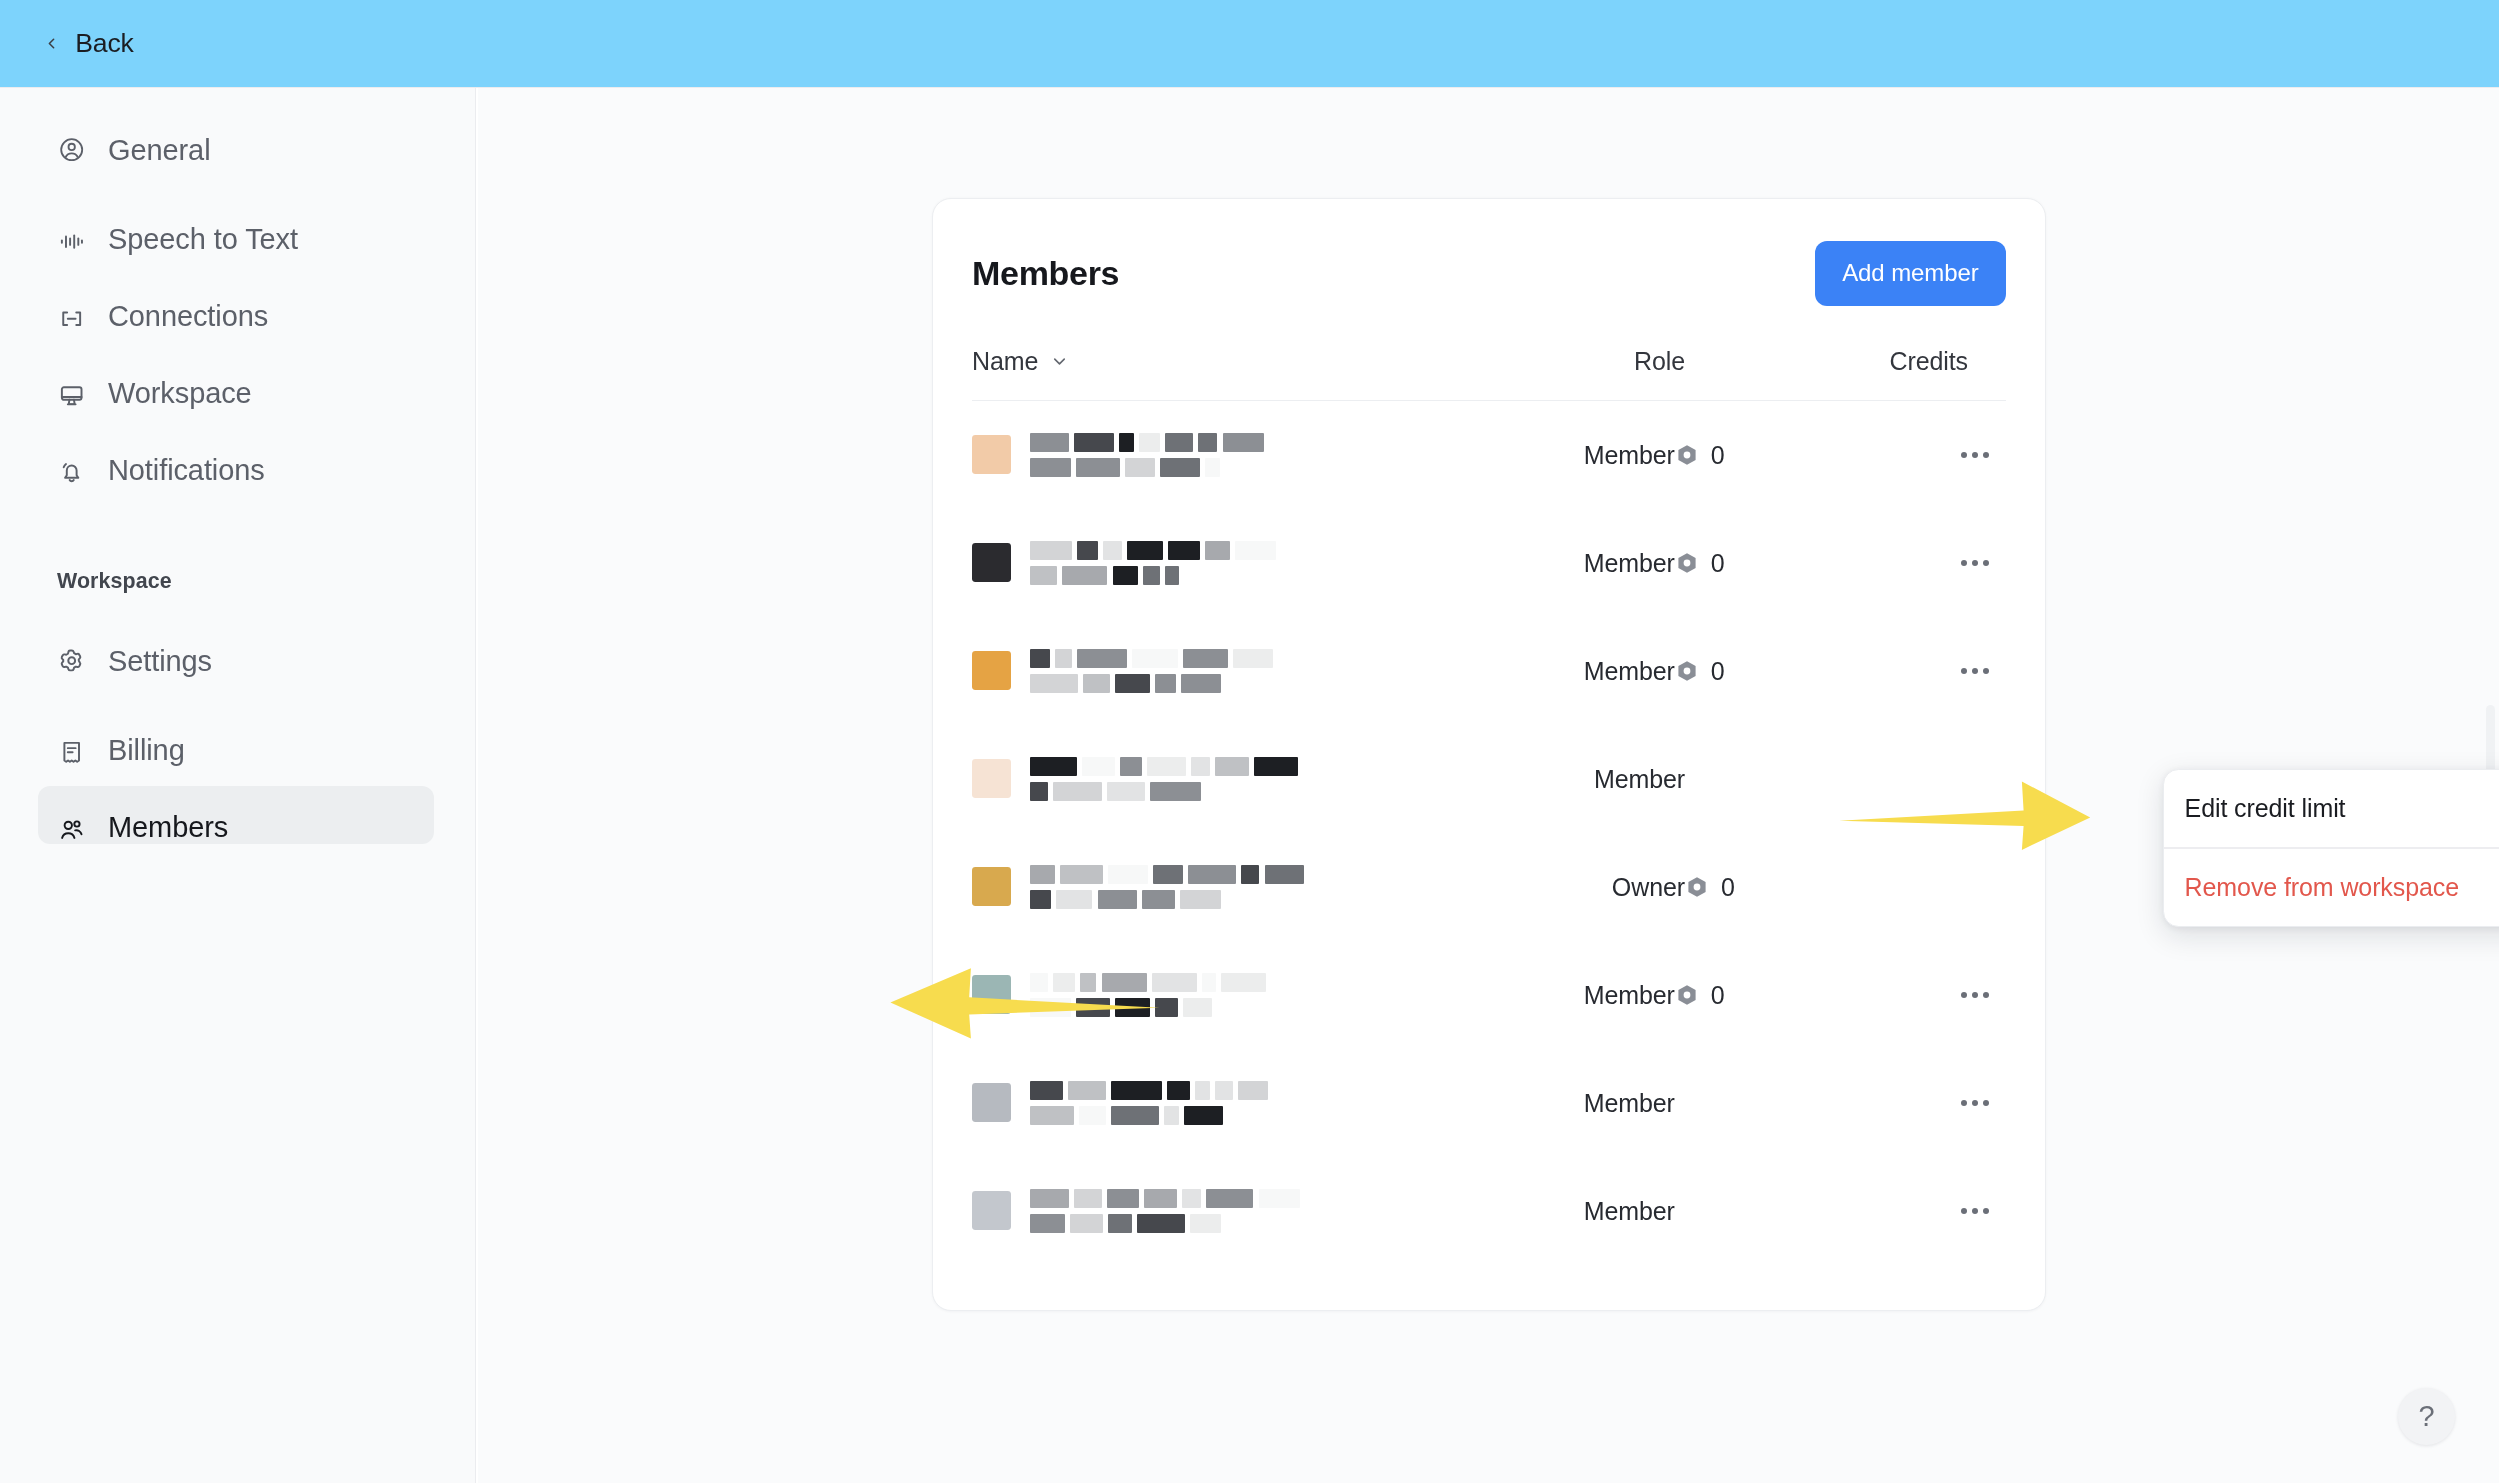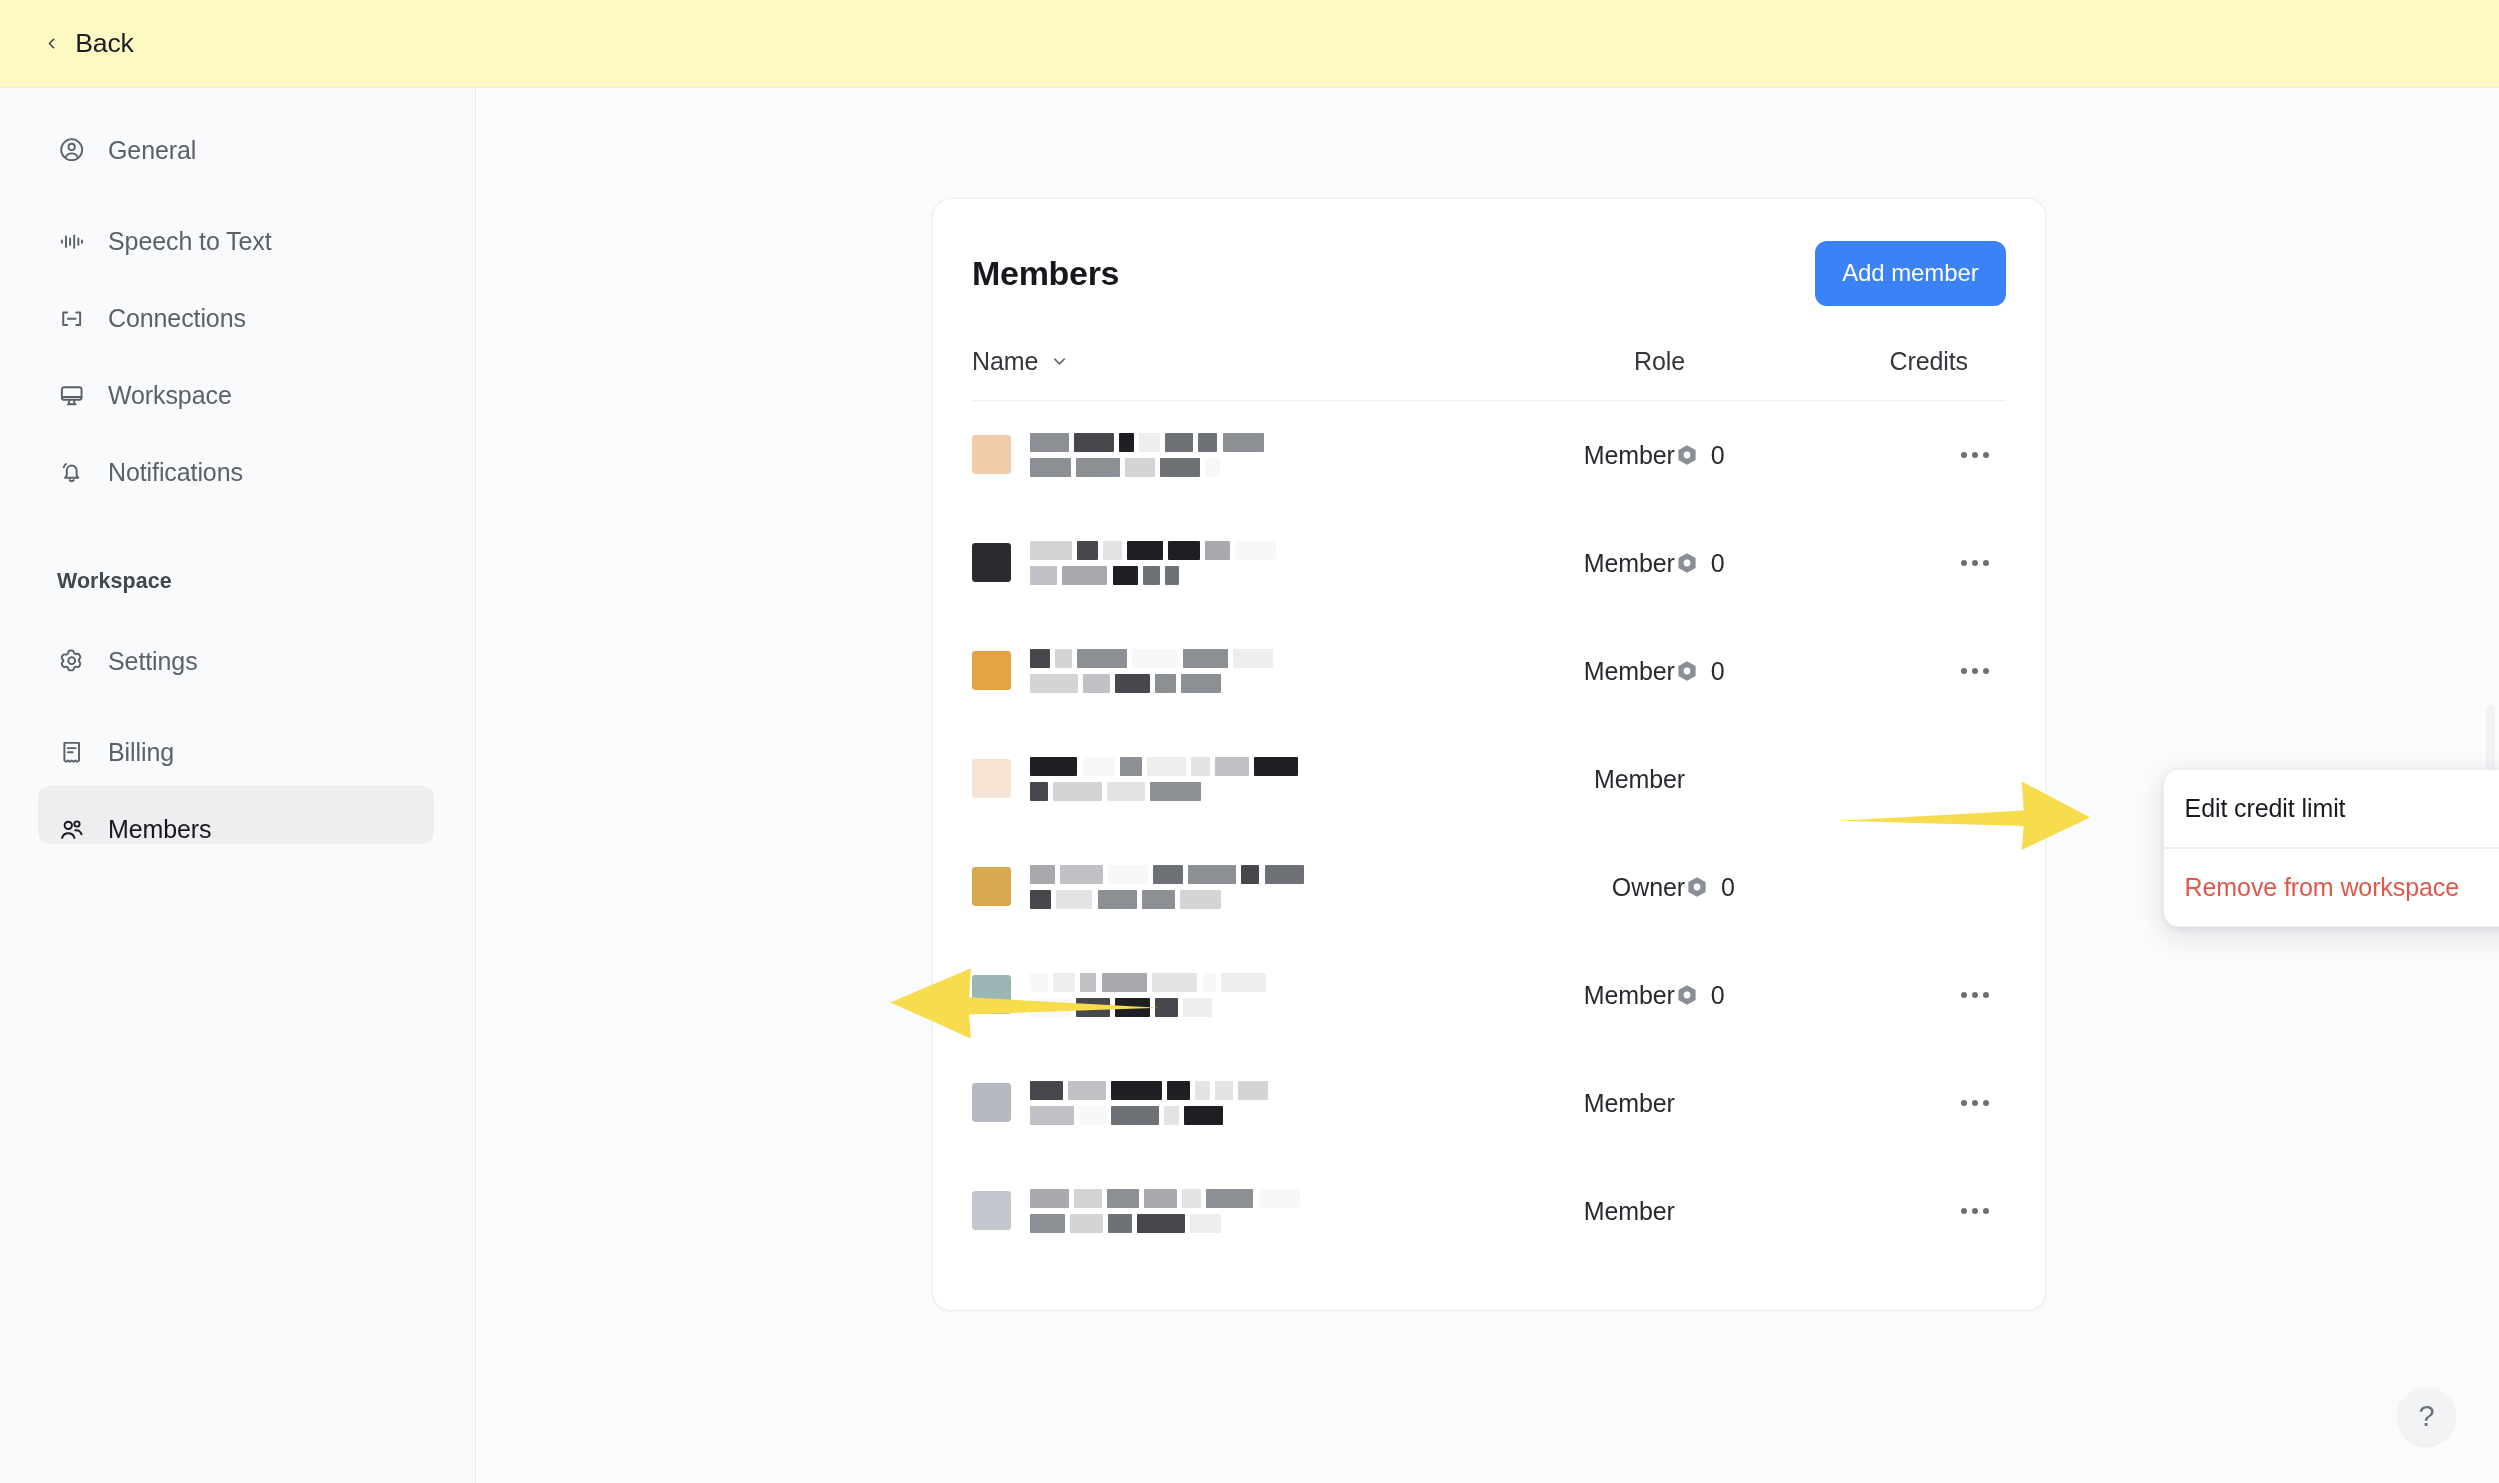--- a/index.html
+++ b/index.html
@@ -18,21 +18,21 @@
     height: 1484px;
     background: #ffffff;
   }
 
   
   .topbar {
     position: absolute;
     left: 0; top: 0;
     width: 2500px;
     height: 88px;
-    background: #fef9c3;
+    background: #7dd3fc;
     border-bottom: 1.7px solid #ececef;
     display: flex;
     align-items: center;
   }
   .back-btn {
     display: flex;
     align-items: center;
     gap: 15.4px;
     margin-left: 36px;
     cursor: pointer;
@@ -80,21 +80,21 @@
   }
   .nav-icon {
     width: 29px; height: 29px;
     flex: 0 0 29px;
     display: flex;
     align-items: center;
     justify-content: center;
   }
   .nav-icon svg { width: 27.4px; height: 27.4px; display: block; }
   .nav-label {
-    font-size: 25px;
+    font-size: 29px;
     letter-spacing: -0.1px;
     white-space: nowrap;
   }
   .nav-section-title {
     margin: 82px 0 38px 57px;
     font-size: 21.4px;
     font-weight: bold;
     color: #42464e;
     letter-spacing: 0.1px;
   }

